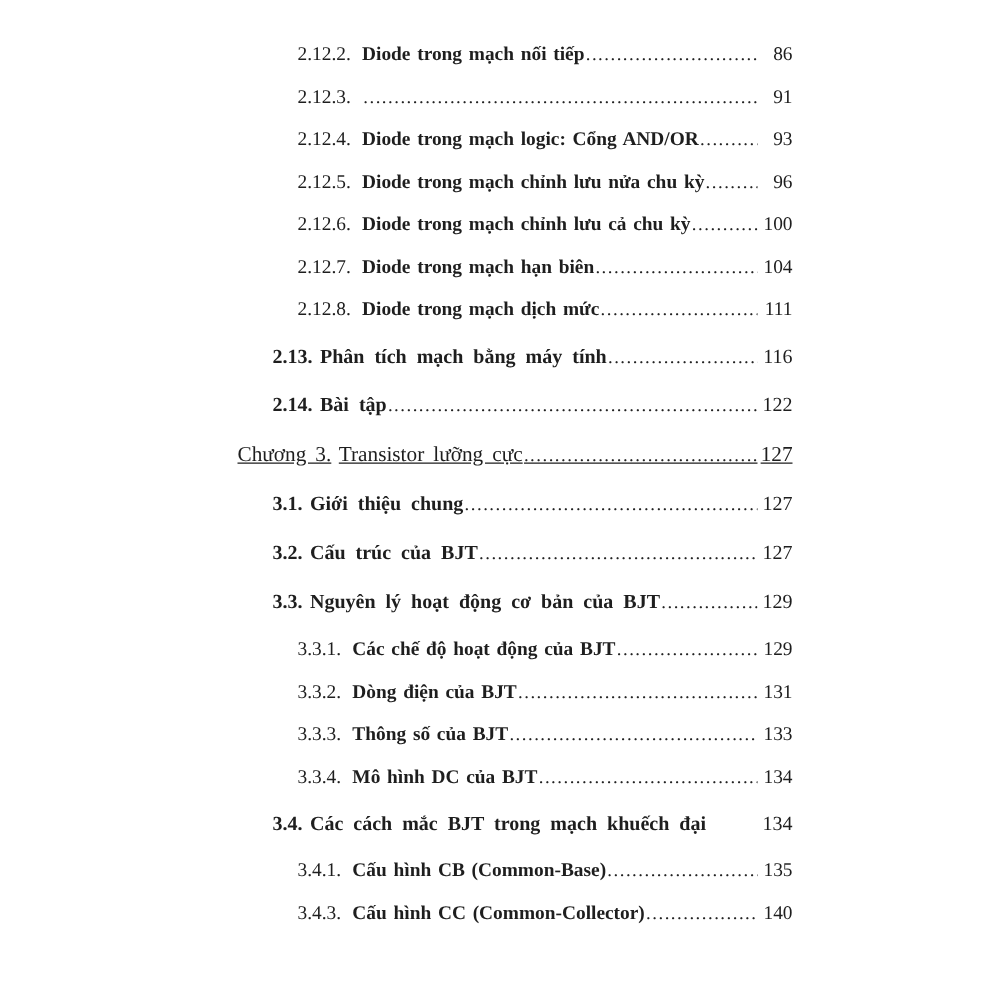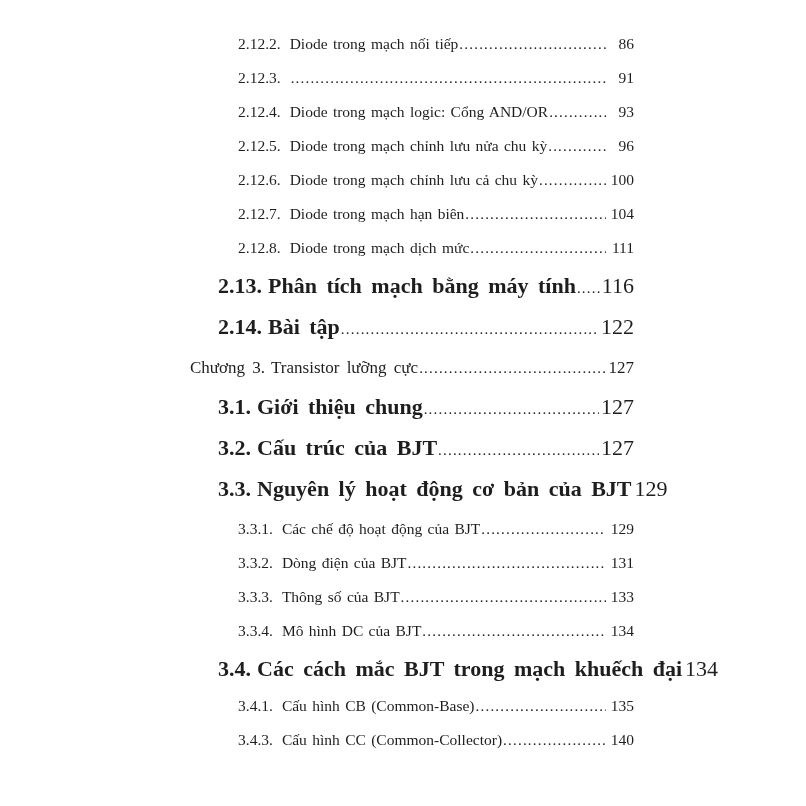--- a/index.html
+++ b/index.html
@@ -27,25 +27,26 @@
     white-space: nowrap;
   }
   
   .row.level-1 {
     padding-left: 0;
     font-size: 17px;
     line-height: 35px;
     margin: 3px 0;
     font-weight: normal;
     word-spacing: 3px;
+    text-decoration: underline;
   }
   
   .row.level-2 {
     padding-left: 28px;
-    font-size: 22px;
+    font-size: 16px;
     line-height: 35px;
     margin: 3px 0;
     font-weight: bold;
     word-spacing: 4px;
   }
   
   .row.level-3 {
     padding-left: 48px;
     font-size: 15.5px;
     line-height: 33px;
@@ -57,21 +58,21 @@
   .level-3 .num {
     font-weight: normal;
     margin-right: 9px;
     text-align: center;
   }
   .level-2 .num,
   .level-1 .num {
     margin-right: 6px;
   }
   .level-3 .title {
-    font-weight: normal;
+    font-weight: bold;
   }
   .title {
     flex: 0 0 auto;
   }
   .dots {
     flex: 1 1 auto;
     overflow: hidden;
     white-space: nowrap;
     font-weight: normal;
     margin: 0 1px;

